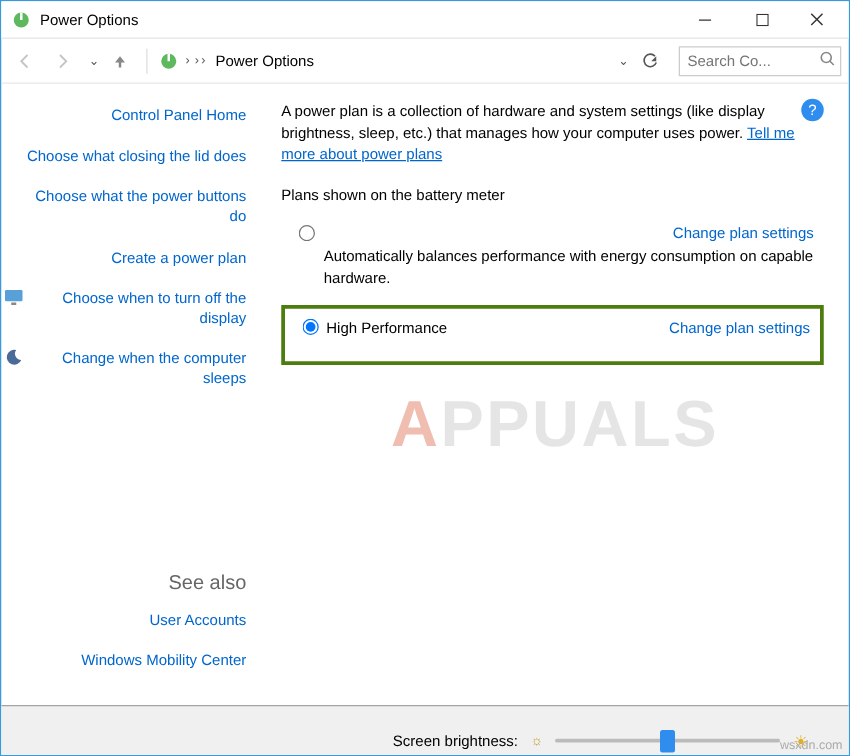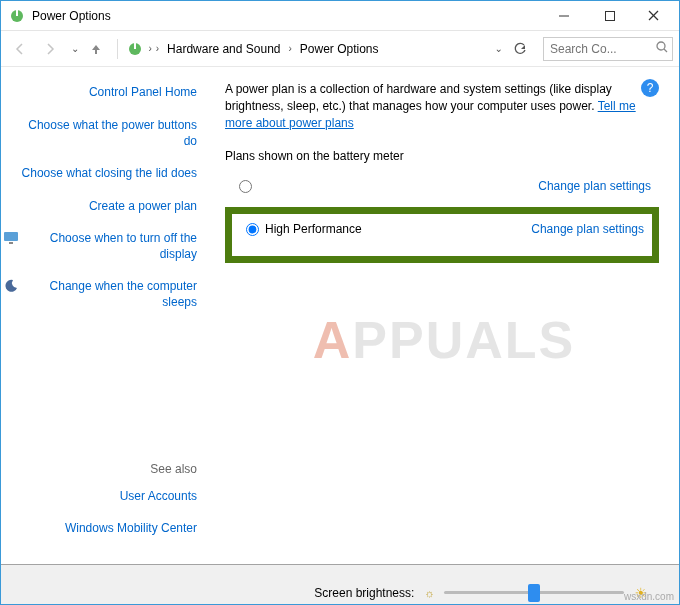--- a/index.html
+++ b/index.html
@@ -64,32 +64,32 @@
   .sidebar {
     width: 208px;
     padding: 18px 12px 12px 20px;
     display:flex; flex-direction:column;text-align:right;
   }
   .sidebar .home { color:#0066cc; margin-bottom:18px; font-size:12px; }
   .sidebar .link { color:#0066cc; margin-bottom:16px; line-height:1.35; }
   .sidebar .link-row { display:flex; align-items:flex-start; gap:5px; margin-bottom:16px; margin-left:-18px;}
   .sidebar .link-row .ic { width:16px; height:16px; flex-shrink:0; }
   .sidebar .spacer { flex:1; }
-  .sidebar .seealso { color:#666; margin-bottom:12px; font-size:12px;}
+  .sidebar .seealso { color:#666; margin-bottom:12px; font-size:16px;}
   .main { flex:1; padding: 14px 20px 0 16px; position:relative; }
   .main h1 { color:#0a6b3a; font-weight:400; font-size:15px; margin:6px 0 12px 0;}
   .main .desc { font-size:12px; color:#000; line-height:1.4; margin-bottom:4px;}
   .main .desc a { color:#0066cc; text-decoration:underline; }
   .main .section-label { font-size:12px; margin: 18px 0 10px 0; }
   .plan {
     padding: 6px 8px 10px 14px;
     margin-bottom:4px;
   }
   .plan.highlighted {
-    border: 7px solid #4d7c0f;
+    border: 3px solid #4d7c0f;
     padding: 8px 8px 20px 14px;
   }
   .plan-header { display:flex; align-items:center; }
   .plan-radio { margin:0 6px 0 0; }
   .plan-name { font-weight:700; }
   .plan-name.normal { font-weight:400; }
   .plan-link { margin-left:auto; color:#0066cc; }
   .plan-desc { margin: 4px 0 0 20px; font-size:12px; color:#000; line-height:1.35;}
   .footer {
     height: 56px;
@@ -180,21 +180,20 @@
   <div class="nav-sep"></div>
   <span style="display:flex;align-items:center;">
     <svg width="18" height="18">
         <circle cx="9" cy="9" r="6" fill="#5eb85e"></circle>
         <rect x="8" y="3" width="2" height="6" fill="#fff"></rect>
       </svg>
   </span>
   <span class="chev">›</span>
   <div class="breadcrumbs">
     <span class="chev">›</span>
-    <span class="crumb">Hardware and Sound</span>
     <span class="chev">›</span>
     <span class="crumb">Power Options</span>
   </div>
   <span class="dropdown-chev">⌄</span>
   <div class="refresh">
     <svg width="14" height="14">
         <path d="M11 3 A5 5 0 1 0 12 8" fill="none" stroke="#555" stroke-width="1.3"></path>
         <path d="M12 3 L12 7 L8 7 Z" fill="#555"></path>
       </svg>
   </div>
@@ -205,22 +204,22 @@
           <circle cx="5" cy="5" r="4" fill="none" stroke="#888" stroke-width="1.3"></circle>
           <line x1="8" y1="8" x2="11" y2="11" stroke="#888" stroke-width="1.3"></line>
         </svg>
     </span>
   </div>
 </div>
 
 <div class="body-area">
   <div class="sidebar">
     <div class="home">Control Panel Home</div>
+    <div class="link">Choose what closing the lid does</div>
     <div class="link">Choose what the power buttons do</div>
-    <div class="link">Choose what closing the lid does</div>
     <div class="link">Create a power plan</div>
     <div class="link-row">
       <span class="ic">
         <svg viewBox="0 0 16 16">
             <rect x="1" y="2" width="14" height="9" rx="1" fill="#5aa0d8"></rect>
             <rect x="6" y="12" width="4" height="2" fill="#888"></rect>
           </svg>
       </span>
       <span class="link" style="margin-bottom:0">Choose when to turn off the display</span>
     </div>
@@ -243,20 +242,21 @@
     <div class="desc">
       <span>A power plan is a collection of hardware and system settings (like display brightness, sleep, etc.) that manages how your computer uses power. </span><a>Tell me more about power plans</a>
     </div>
     <div class="section-label">Plans shown on the battery meter</div>
 
     <div class="plan">
       <div class="plan-header">
         <input type="radio" class="plan-radio" name="plan" style="">
         <span class="plan-link">Change plan settings</span>
       </div>
+      <div class="plan-desc">Automatically balances performance with energy consumption on capable hardware.</div>
     </div>
 
     <div class="plan highlighted">
       <div class="plan-header">
         <input type="radio" class="plan-radio" name="plan" checked="" style="">
         <span class="plan-name normal">High Performance</span>
         <span class="plan-link">Change plan settings</span>
       </div>
     </div>
 

